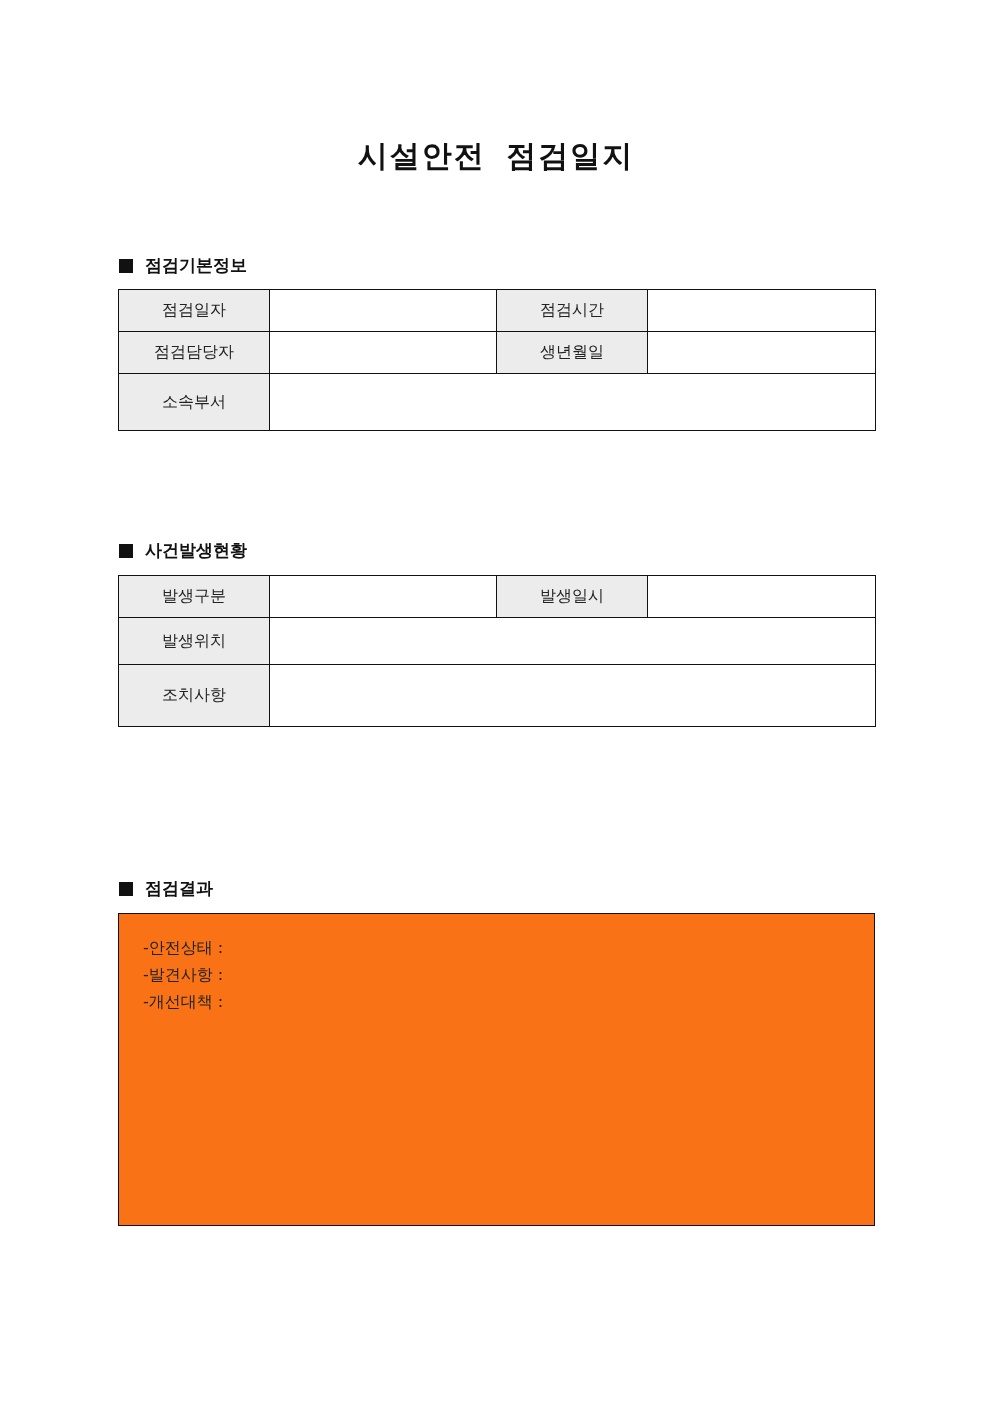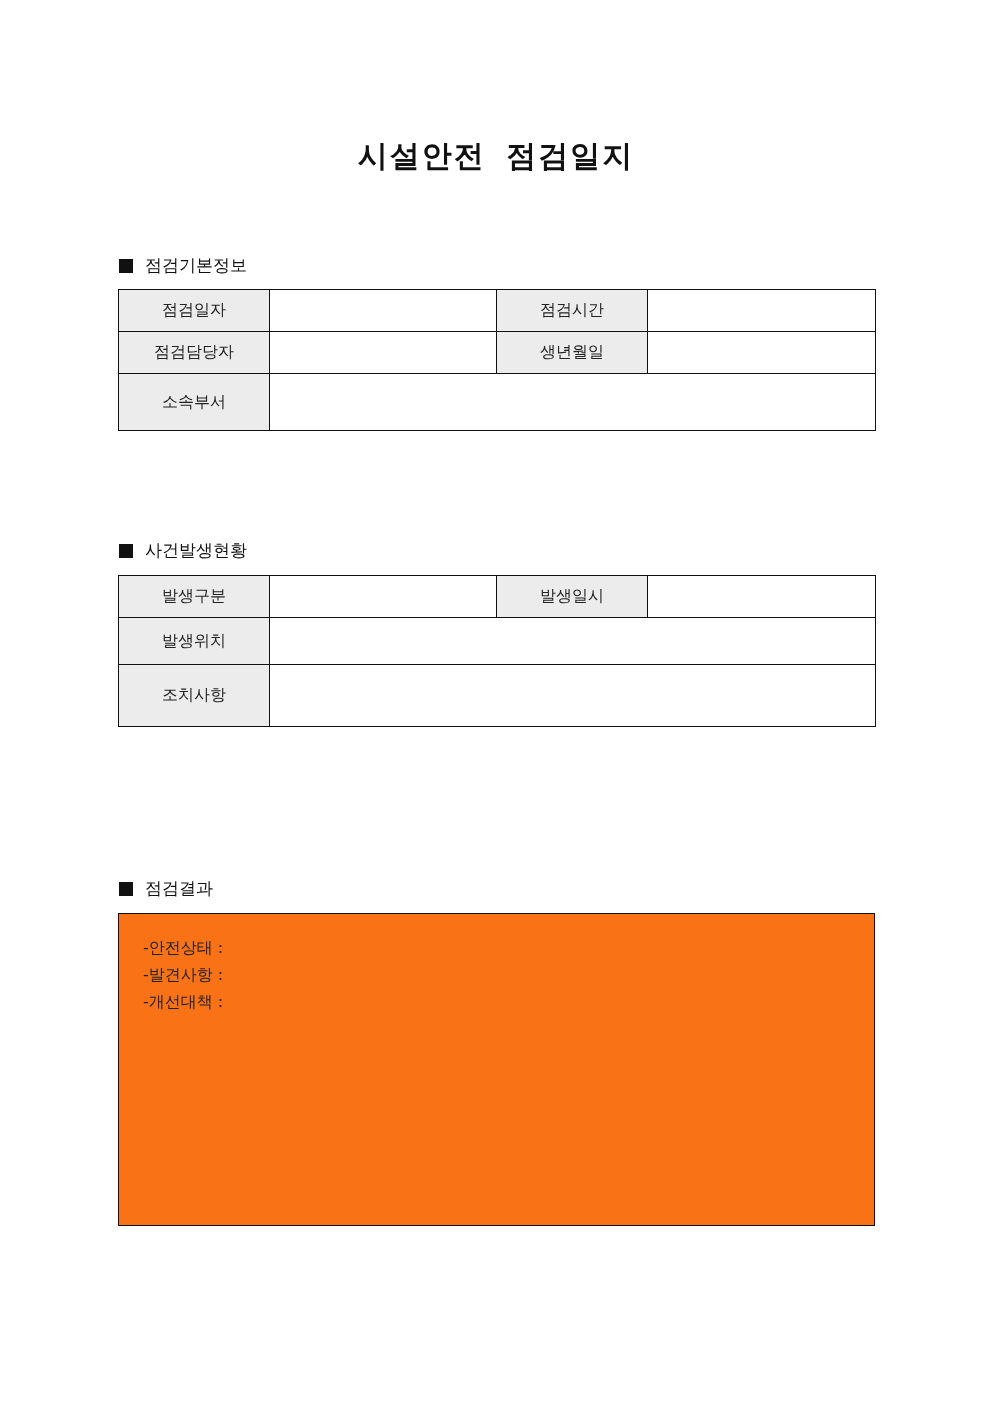--- a/index.html
+++ b/index.html
@@ -8,21 +8,21 @@
     font-family: "DejaVu Sans", "Liberation Sans", sans-serif;
     color: #111111;
   }
   .title {
     position: absolute; left: 0; top: 136px; width: 992px;
     text-align: center; font-size: 30px; font-weight: bold; letter-spacing: 2px;
     word-spacing: 8px;
   }
   .section-heading {
     position: absolute; left: 119px;
-    font-size: 17px; font-weight: normal; display: flex; align-items: center;
+    font-size: 17px; font-weight: bold; display: flex; align-items: center;
   }
   .section-heading .square {
     display: inline-block; width: 14px; height: 14px; background: #111; margin-right: 12px;
   }
   table.form {
     position: absolute; left: 118px; width: 757px;
     border-collapse: collapse; table-layout: fixed;
   }
   table.form td {
     border: 1.5px solid #111; padding: 9px; font-size: 16px; color: #222;

